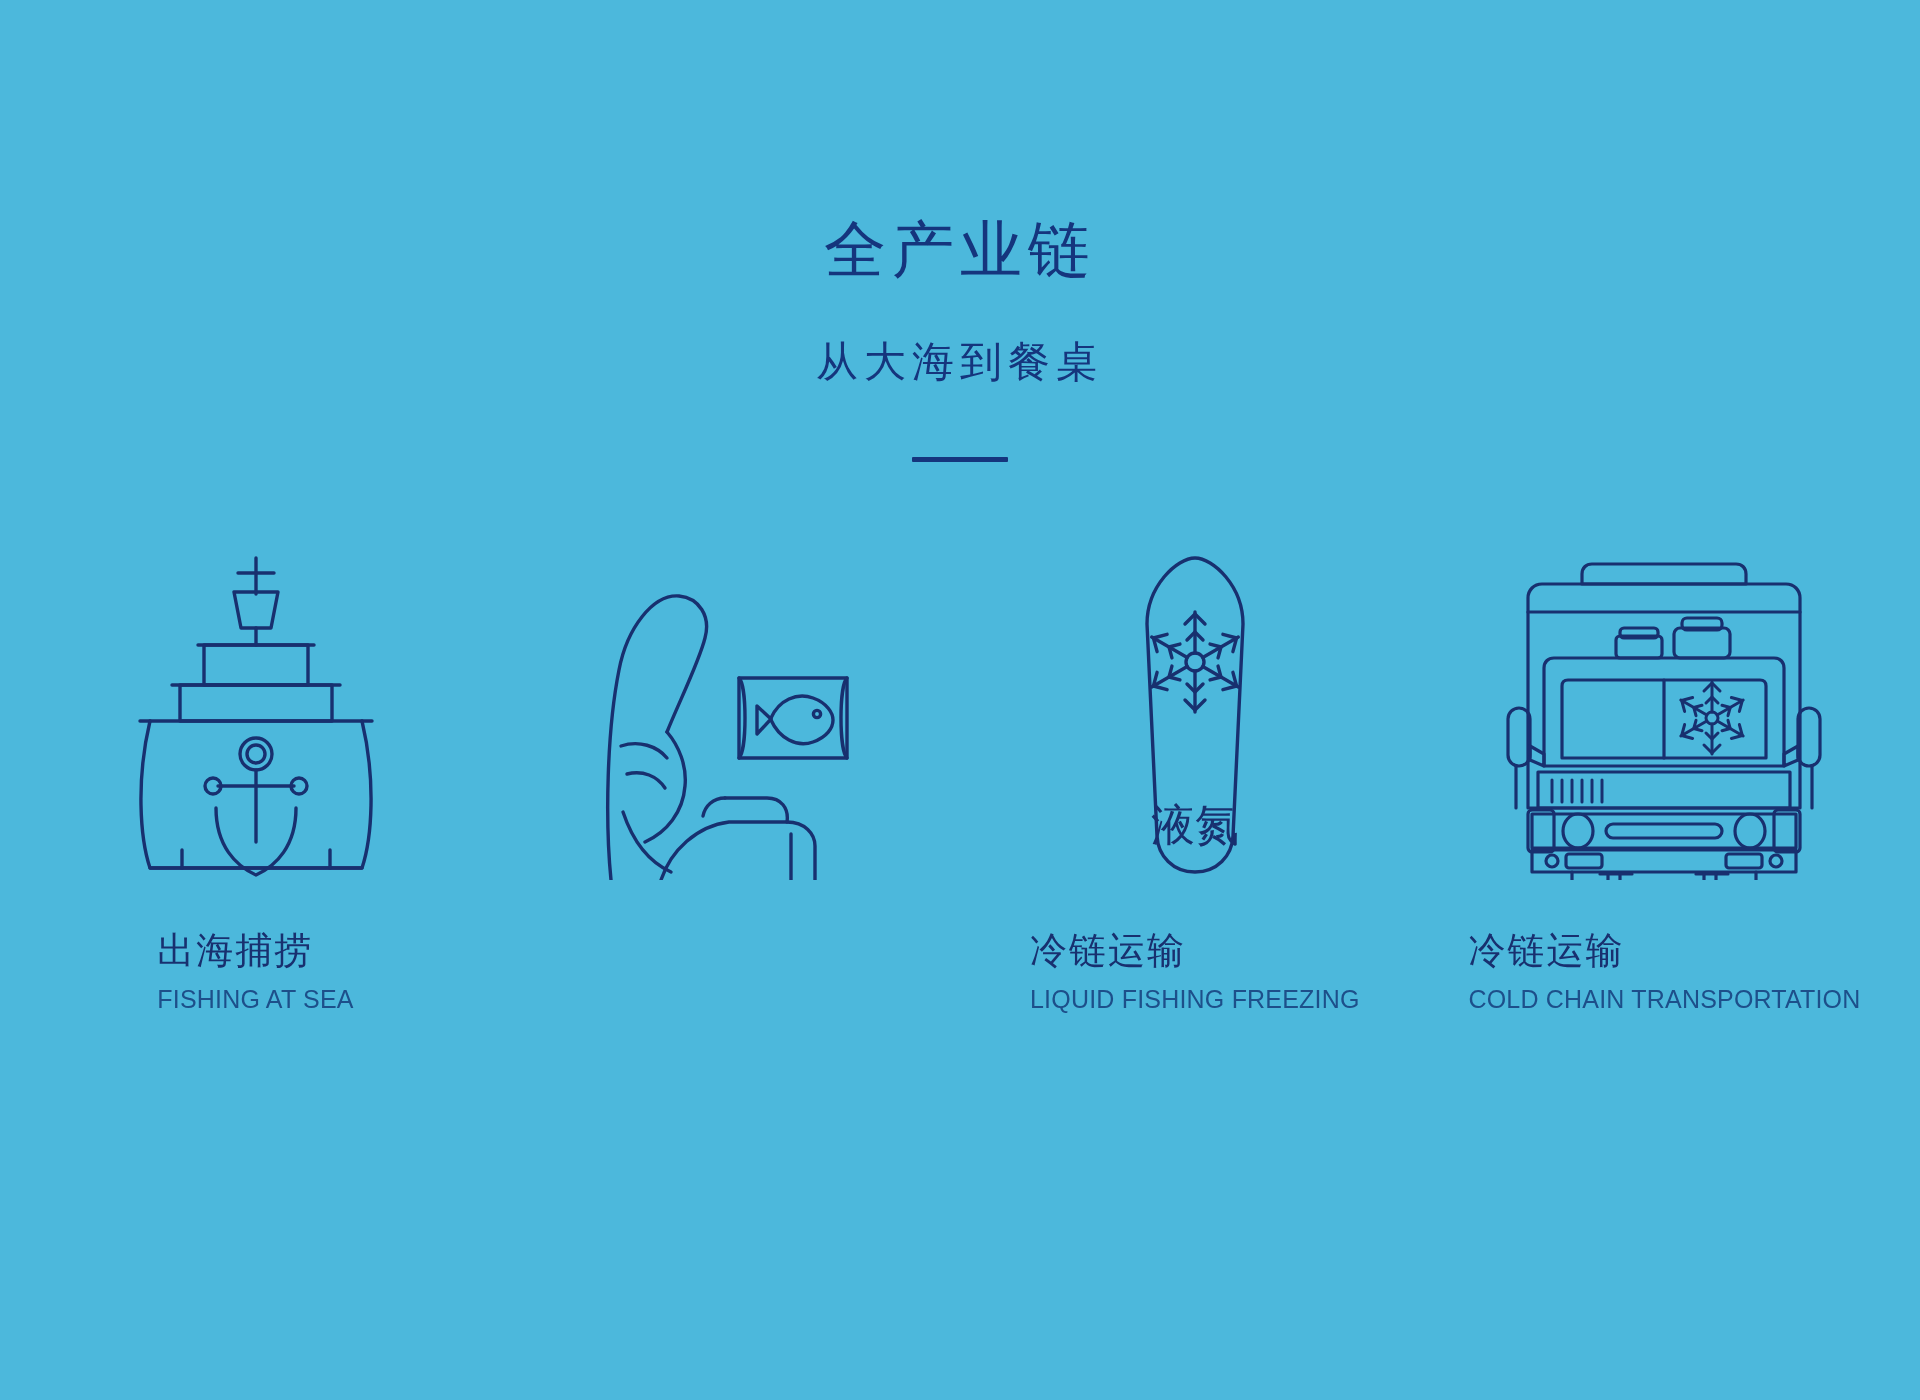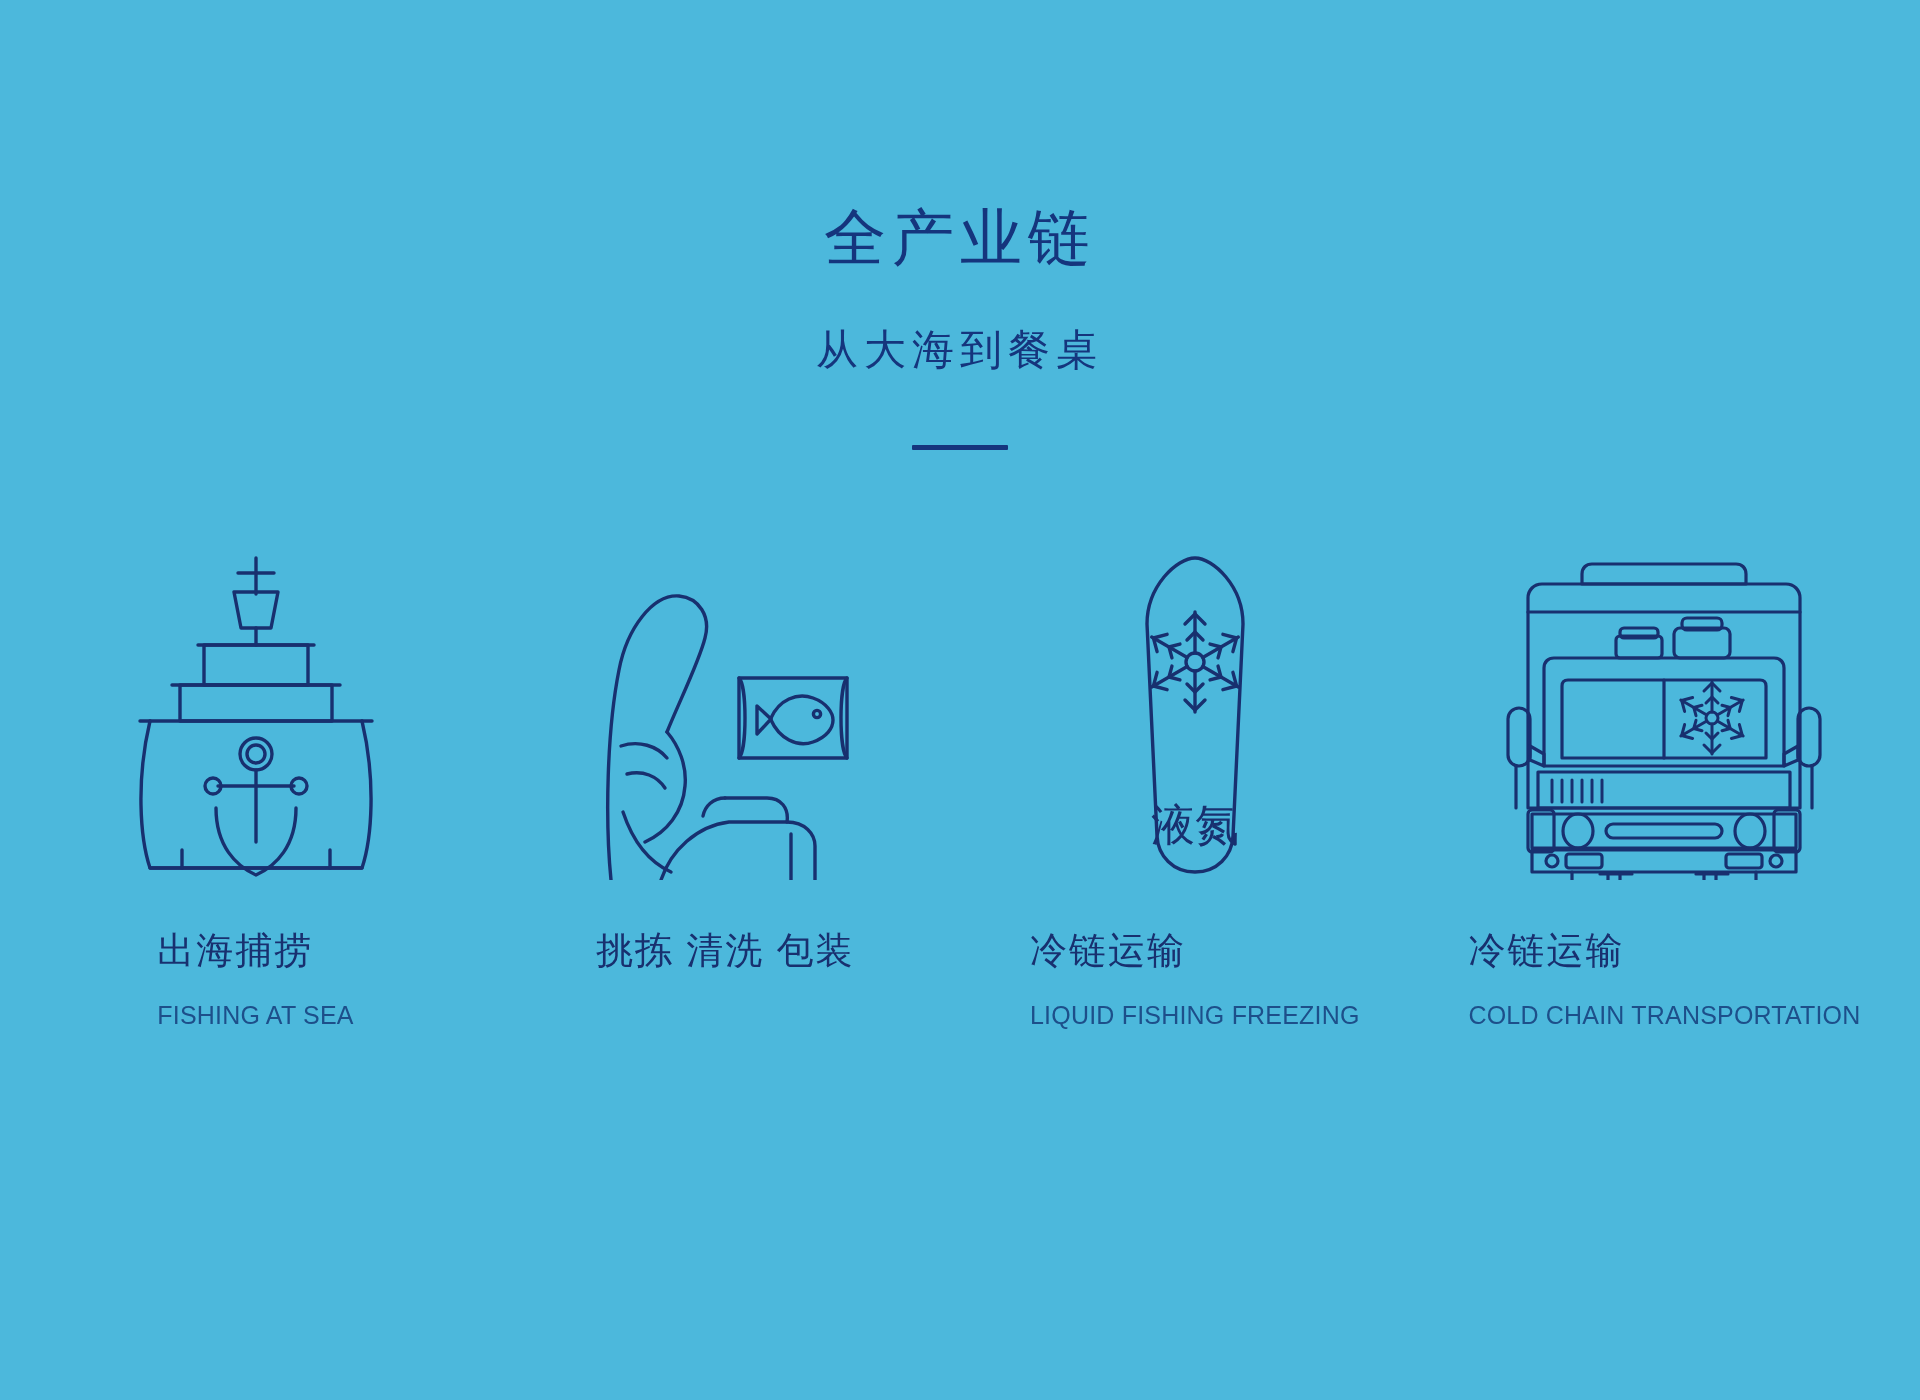--- a/index.html
+++ b/index.html
@@ -7,21 +7,21 @@
     width:1920px;height:1400px;
     background:#4cb8dc;
     font-family:"Liberation Sans",sans-serif;
     overflow:hidden;
     position:relative;
   }
   .page{position:relative;width:1920px;height:1400px;}
 
   
   .header{
-    position:absolute;left:0;top:4px;width:1920px;
+    position:absolute;left:0;top:16px;width:1920px;
     text-align:center;
     padding-top:178px;
   }
   .title-line{
     font-family:"Liberation Serif","DejaVu Serif",serif;
     color:#15357d;
     font-size:62px;
     line-height:112px;
     letter-spacing:6px;
     font-weight:400;
@@ -67,21 +67,21 @@
     font-size:37px;
     line-height:44px;
     letter-spacing:2px;
     font-weight:400;
     white-space:nowrap;
   }
   .label-en{
     color:#1d4f8a;
     font-size:25px;
     line-height:34px;
-    margin-top:25px;
+    margin-top:9px;
     letter-spacing:0.2px;
     white-space:nowrap;
     font-family:"Liberation Sans",sans-serif;
   }
   
   .col-1 .icon-box{height:345px;}
   .col-2 .icon-box{height:345px;}
   .col-3 .icon-box{height:345px;}
   .col-4 .icon-box{height:345px;}
 </style>
@@ -162,21 +162,20 @@
           <path d="M164 128 C172 136 172 200 164 208"></path>
           <path d="M272 128 C264 136 264 200 272 208"></path>
 
           <path d="M196 168 C204 150 222 142 238 148 C252 153 258 163 258 170
                    C258 178 252 187 238 192 C222 198 204 188 196 170 Z"></path>
           <path d="M196 169 L182 156 L182 184 Z"></path>
           <circle cx="242" cy="164" r="3.6"></circle>
         </svg>
       </div>
       <div class="labels">
-        <div class="label-cn">挑拣 清洗 包装</div>
       </div>
     </div>
 
     <div class="col col-3">
       <div class="icon-box">
         <svg width="300" height="330" viewBox="0 0 300 330" fill="none" stroke="#18306f" stroke-width="3.4" stroke-linecap="round" stroke-linejoin="round">
 
           <path d="M102 74 C102 36 132 8 150 8 C168 8 198 36 198 74
                    L188 286 C187 306 172 322 150 322
                    C128 322 113 306 112 286 Z"></path>

